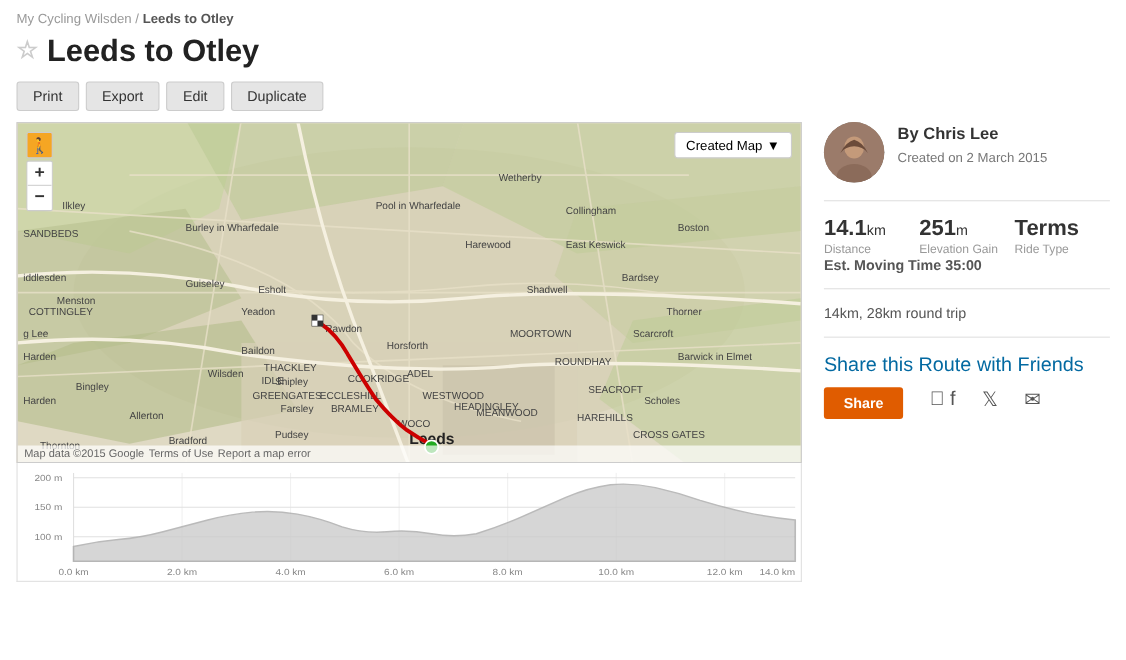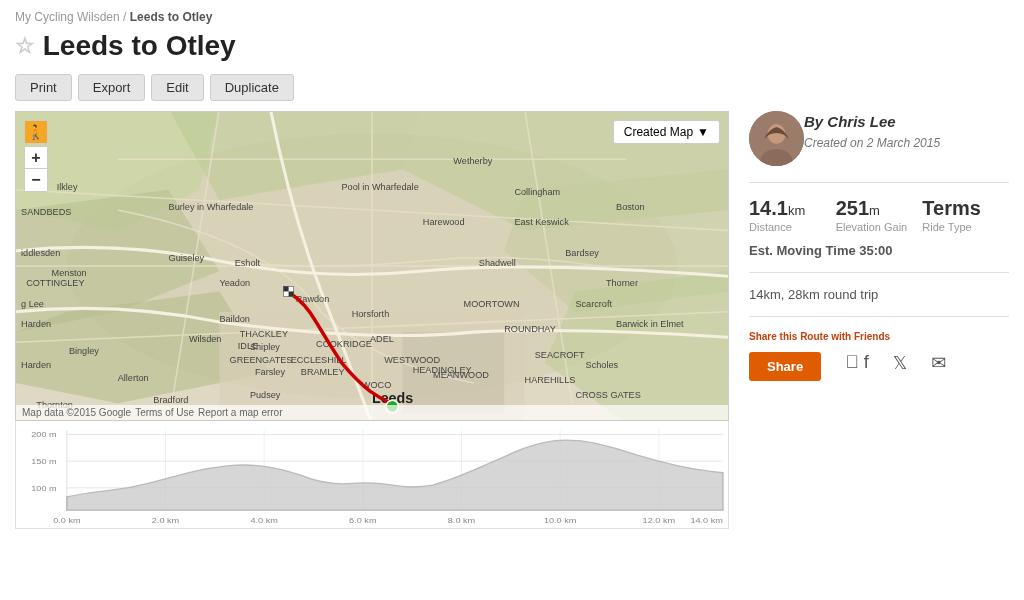--- a/index.html
+++ b/index.html
@@ -137,23 +137,23 @@
 
     
     .right-panel {
       width: 260px;
       flex-shrink: 0;
       padding-top: 0;
     }
 
     .author-section {
       display: flex;
+      gap: 12px;
       align-items: flex-start;
       margin-bottom: 16px;
-      font-style: italic;
     }
 
     .author-avatar {
       width: 55px;
       height: 55px;
       border-radius: 50%;
       overflow: hidden;
       background: #888;
       flex-shrink: 0;
     }
@@ -172,38 +172,37 @@
 
     .author-info { line-height: 1.5; }
     .author-name { font-weight: bold; font-size: 15px; color: #333; }
     .author-date { font-size: 12px; color: #777; }
 
     .divider { border: none; border-top: 1px solid #e0e0e0; margin: 14px 0; }
 
     .stats-row {
       display: flex;
       gap: 0;
-      margin-bottom: 10px;
     }
 
     .stat-item {
       flex: 1;
     }
 
     .stat-value { font-size: 20px; font-weight: bold; color: #333; }
     .stat-unit { font-size: 13px; font-weight: normal; }
     .stat-label { font-size: 11px; color: #999; margin-top: 1px; }
 
     .moving-time { font-size: 13px; color: #555; margin-bottom: 10px; }
     .moving-time span { font-weight: bold; }
 
     .round-trip { font-size: 13px; color: #555; margin: 10px 0; }
 
     .share-section { margin-top: 14px; }
-    .share-title { font-size: 10px; font-weight: bold; color: #c2410c; margin-bottom: 10px; }
+    .share-title { font-size: 18px; font-weight: normal; color: #0369a1; margin-bottom: 10px; }
 
     .share-row { display: flex; gap: 24px; align-items: flex-start; }
 
     .share-btn {
       background: #e05c00;
       color: #fff;
       border: none;
       padding: 7px 18px;
       font-size: 13px;
       font-weight: bold;

